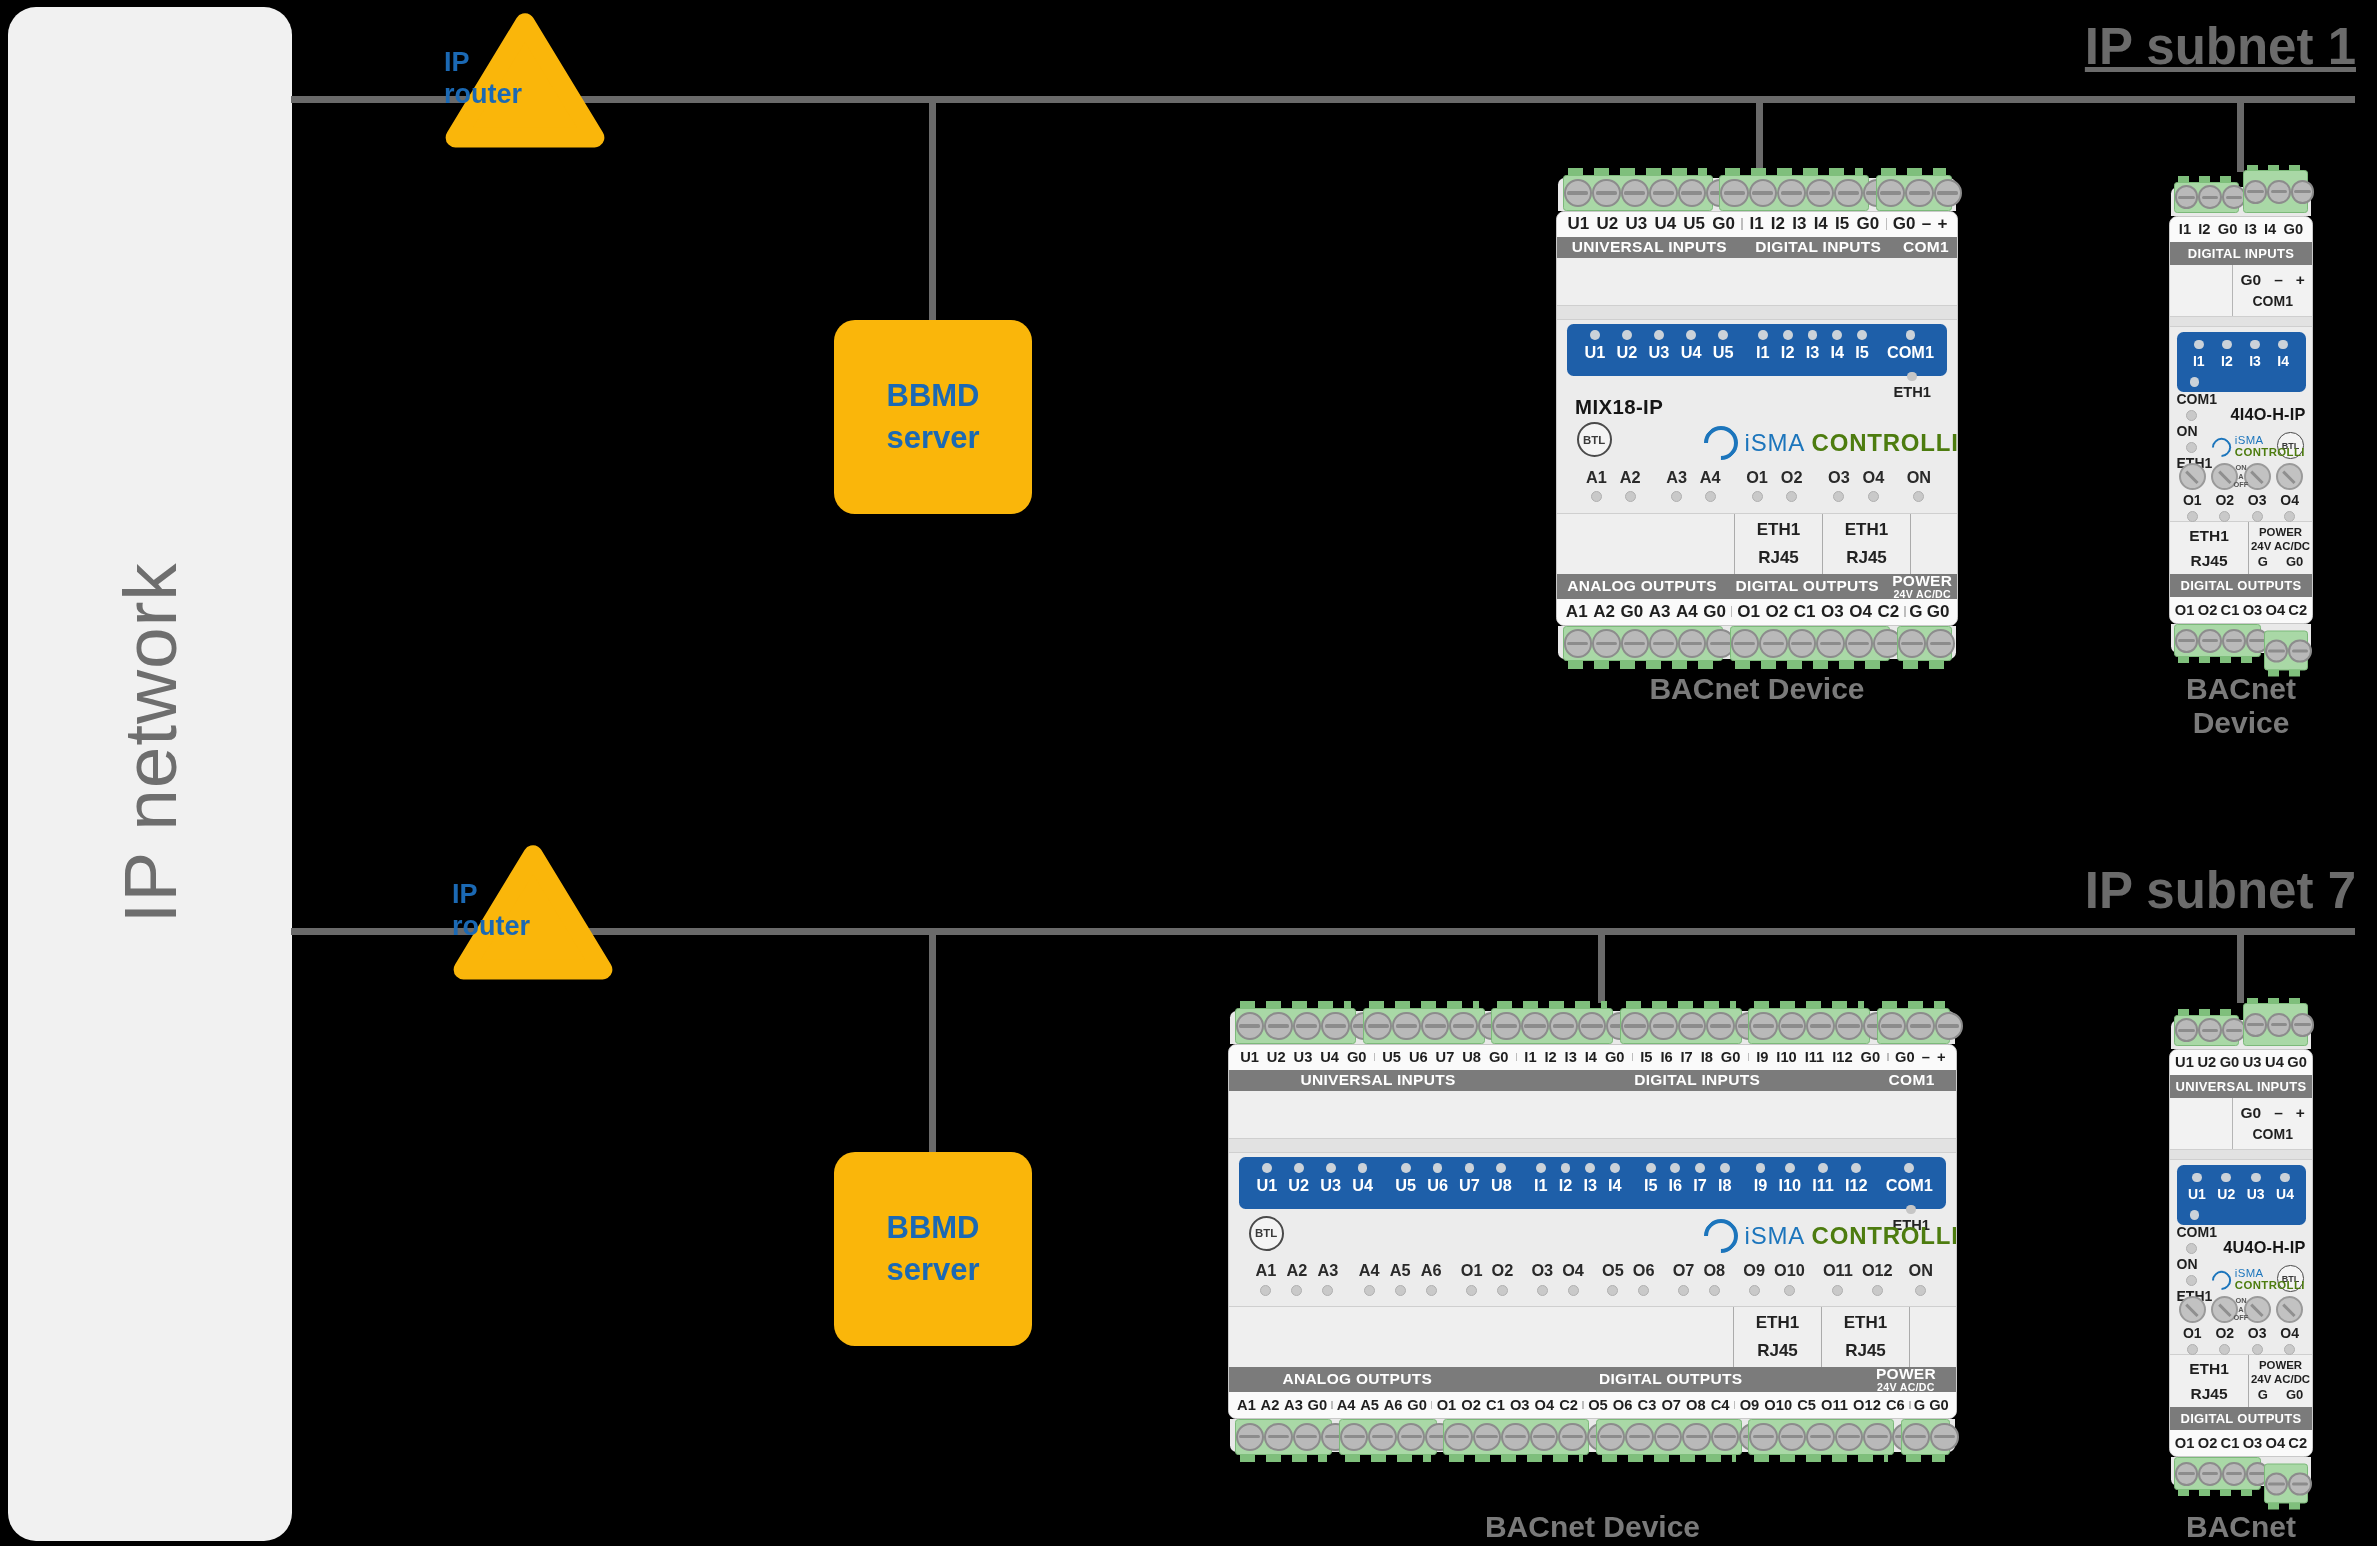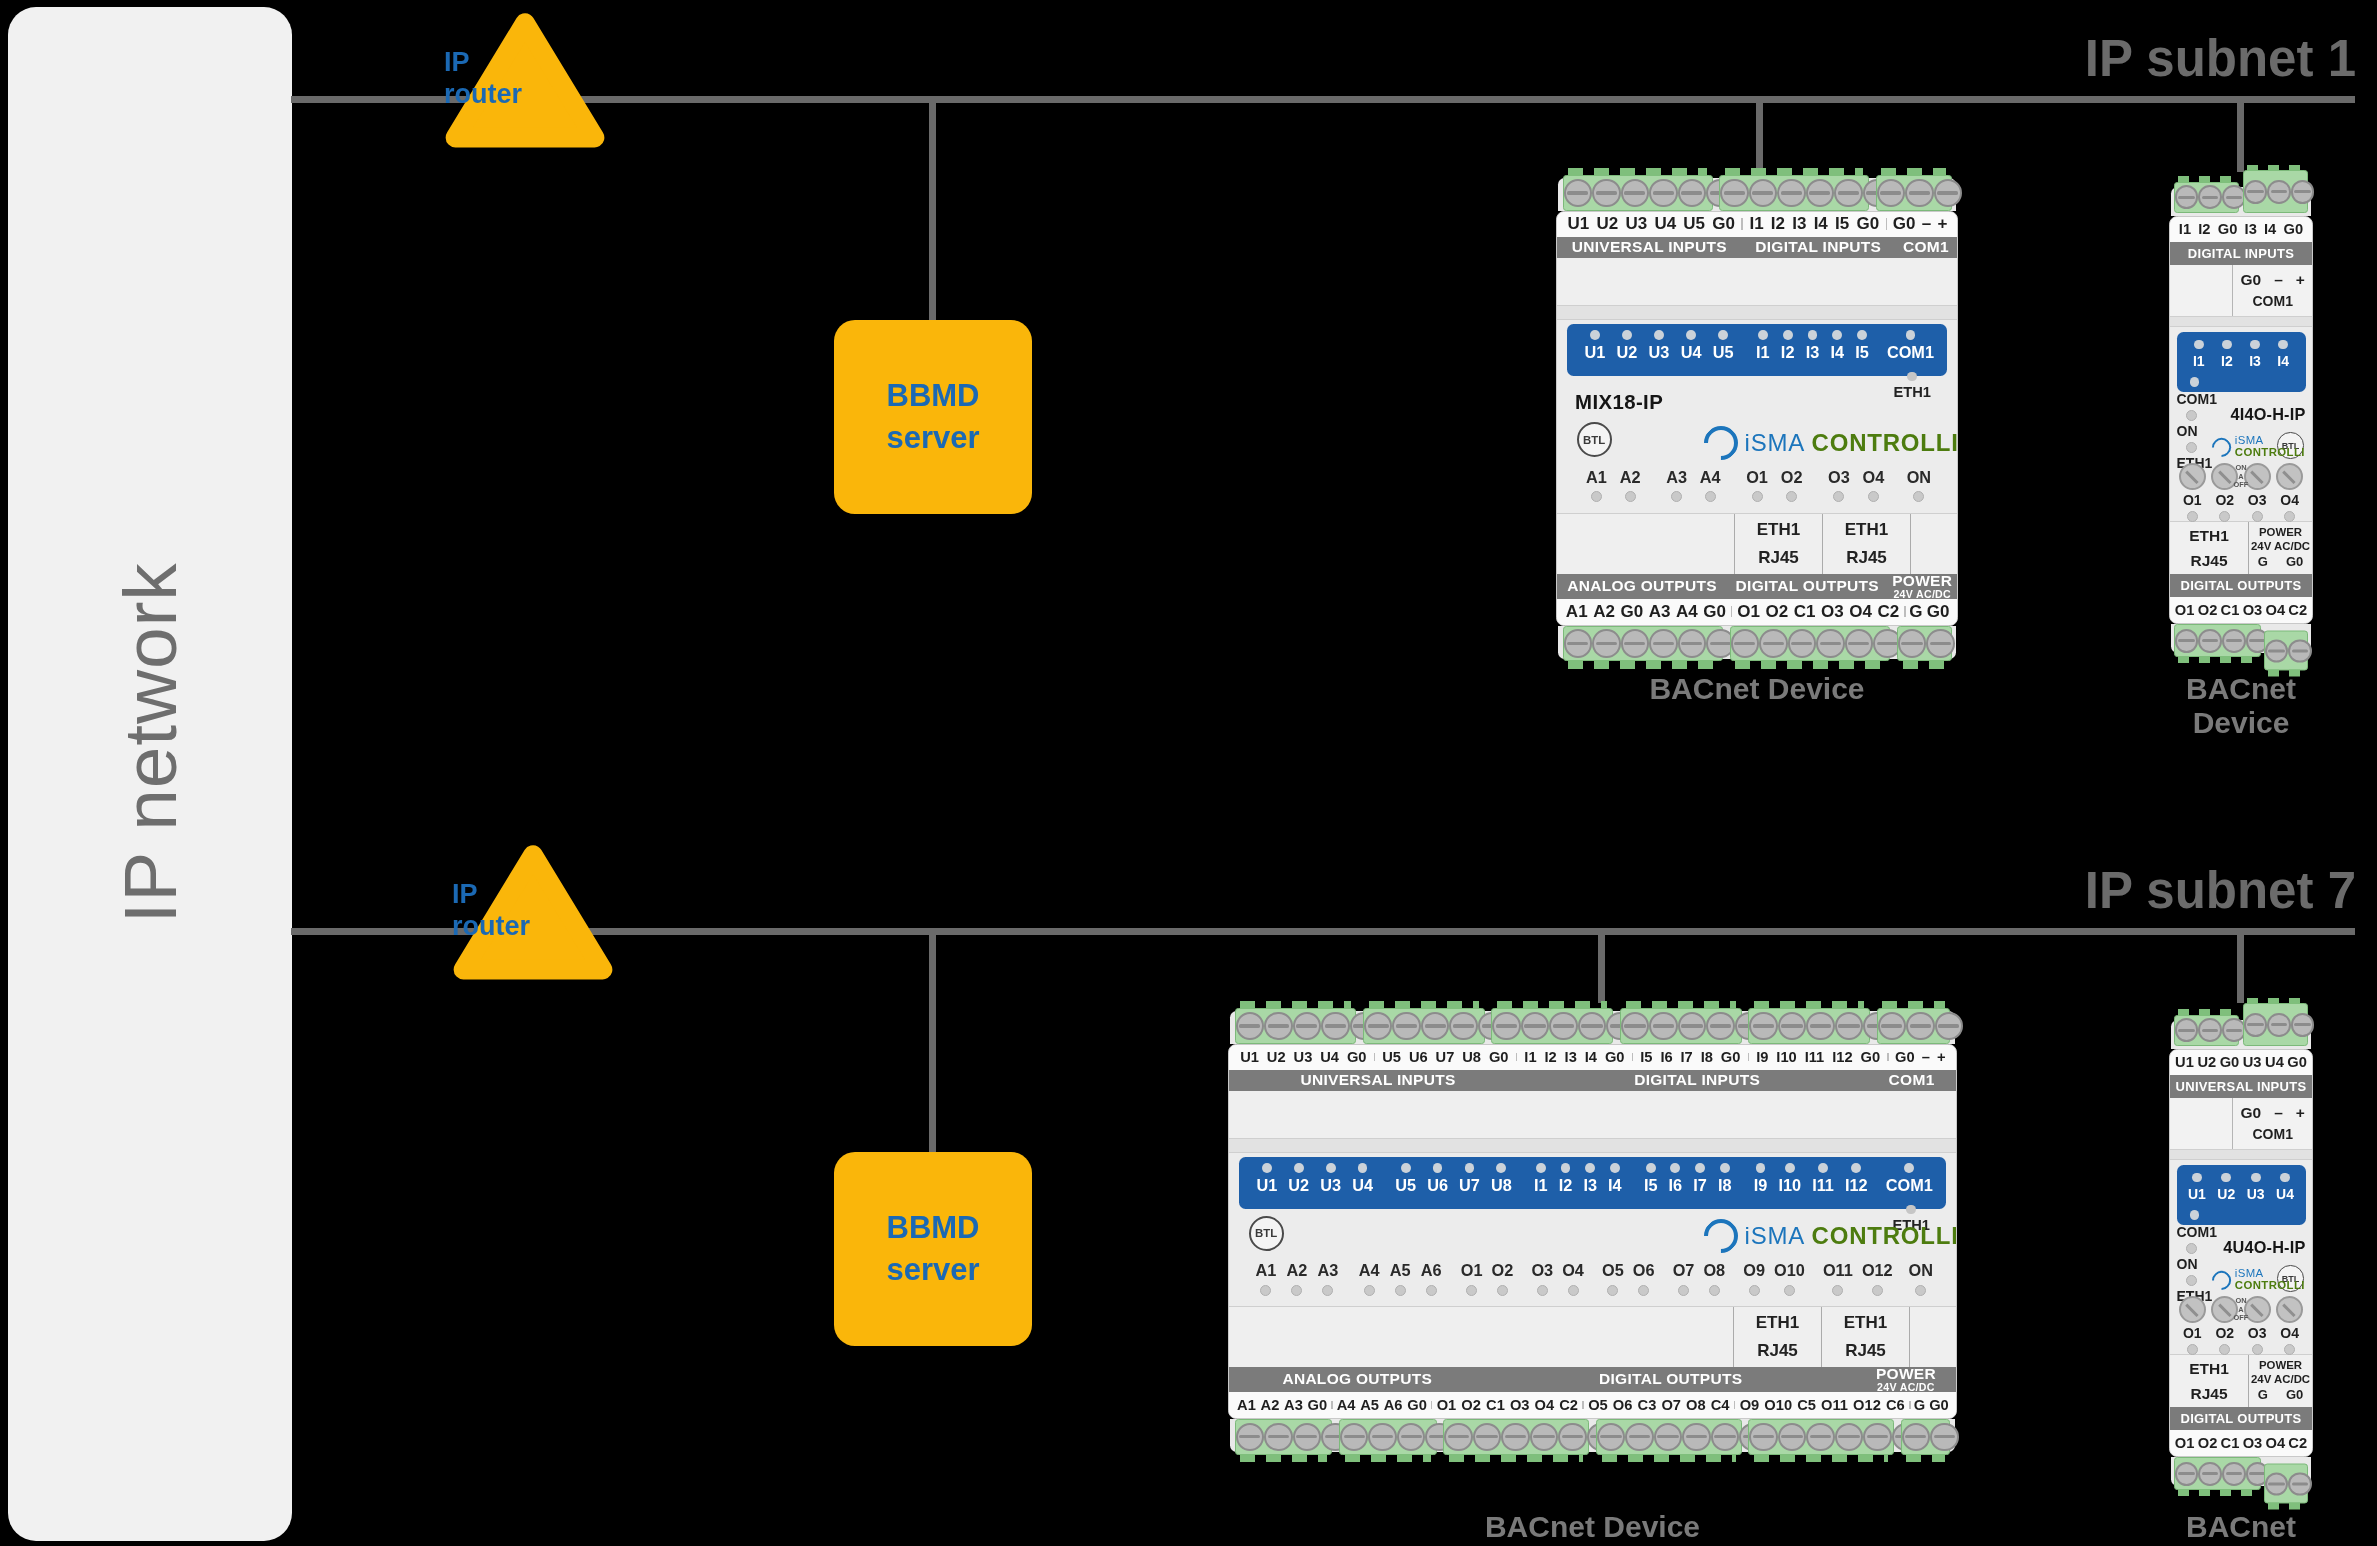--- a/index.html
+++ b/index.html
@@ -68,21 +68,21 @@
   .bcell{display:flex;flex-direction:column;align-items:center;justify-content:center;
        color:#fff;font-weight:700;font-size:15.5px;line-height:1.05;min-width:0;letter-spacing:0.3px;}
   .bcell .b2{font-size:10.6px;font-weight:700;}
   .blank{height:47px;background:#EFEFEF;}
   .body{flex:1;position:relative;background:#ECECEC;border-bottom:1.6px solid #CFCFCF;}
   .blueband{margin:4.9px 9.8px 3.3px;height:46px;background:#1E5FA9;border-radius:6.5px;
        display:flex;padding:5.7px 6.5px 0;}
   .pgroup{display:flex;justify-content:space-evenly;min-width:0;}
   .pled{display:flex;flex-direction:column;align-items:center;gap:3.3px;}
   .plbl{font-size:16.3px;font-weight:700;color:#fff;}
-  .namerow{height:28px;display:flex;align-items:flex-start;margin-top:15px;}
+  .namerow{height:28px;display:flex;align-items:flex-end;margin-top:15px;}
   .devname{margin-left:18px;font-size:20.4px;font-weight:700;color:#151515;letter-spacing:0.4px;}
   .ethcol{position:absolute;right:26px;top:52px;display:flex;flex-direction:column;align-items:center;gap:2.5px;}
   .ethlbl{font-size:14.7px;font-weight:700;color:#222;}
   .brandrow{height:42px;position:relative;}
   .brandrow .btl{position:absolute;left:19.6px;top:3.3px;}
   .logo{position:absolute;left:var(--logox,147px);top:6.5px;display:flex;align-items:center;gap:6.5px;}
   .statusrow{height:52px;display:flex;padding:0 16.3px;}
   .sgroup{display:flex;justify-content:space-evenly;align-items:flex-start;min-width:0;padding-top:6.5px;}
   .sled{display:flex;flex-direction:column;align-items:center;gap:4.9px;}
   .sled .slbl{font-size:16.3px;font-weight:700;color:#2A2A2A;}
@@ -161,21 +161,21 @@
 <div class="hline" style="left:291px;top:96px;width:2064px;"></div>
 <div class="hline" style="left:291px;top:928px;width:2064px;"></div>
 
 <div class="vline" style="left:929px;top:100px;height:221px;"></div>
 <div class="vline" style="left:1756px;top:100px;height:72px;"></div>
 <div class="vline" style="left:2237px;top:100px;height:72px;"></div>
 <div class="vline" style="left:929px;top:933px;height:221px;"></div>
 <div class="vline" style="left:1598px;top:933px;height:70px;"></div>
 <div class="vline" style="left:2237px;top:933px;height:70px;"></div>
 
-<div class="subnet-title" style="top:29px;">IP subnet 1</div>
+<div class="subnet-title" style="top:17px;text-decoration:underline;">IP subnet 1</div>
 <div class="subnet-title" style="top:861px;">IP subnet 7</div>
 
 <div class="tri" style="left:444px;top:9.8px;">
   <svg viewBox="0 0 198 174">
     <polygon points="99,16 184,156 14,156" fill="#FAB60A" stroke="#FAB60A" stroke-width="24" stroke-linejoin="round"></polygon>
   </svg>
   <div class="tri-label">
     <div>IP</div>
       <div>router</div>
   </div>

